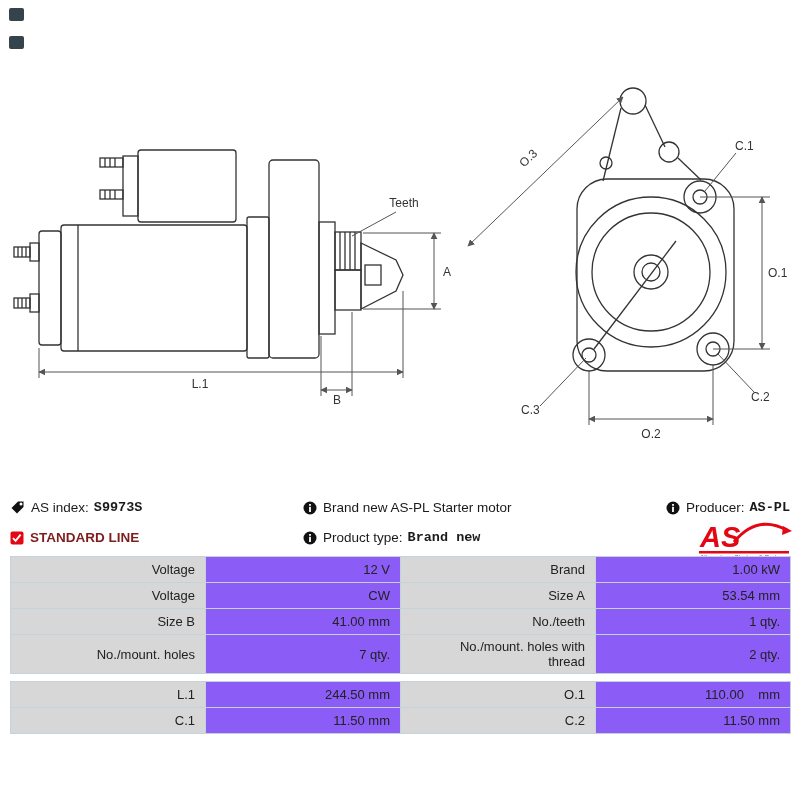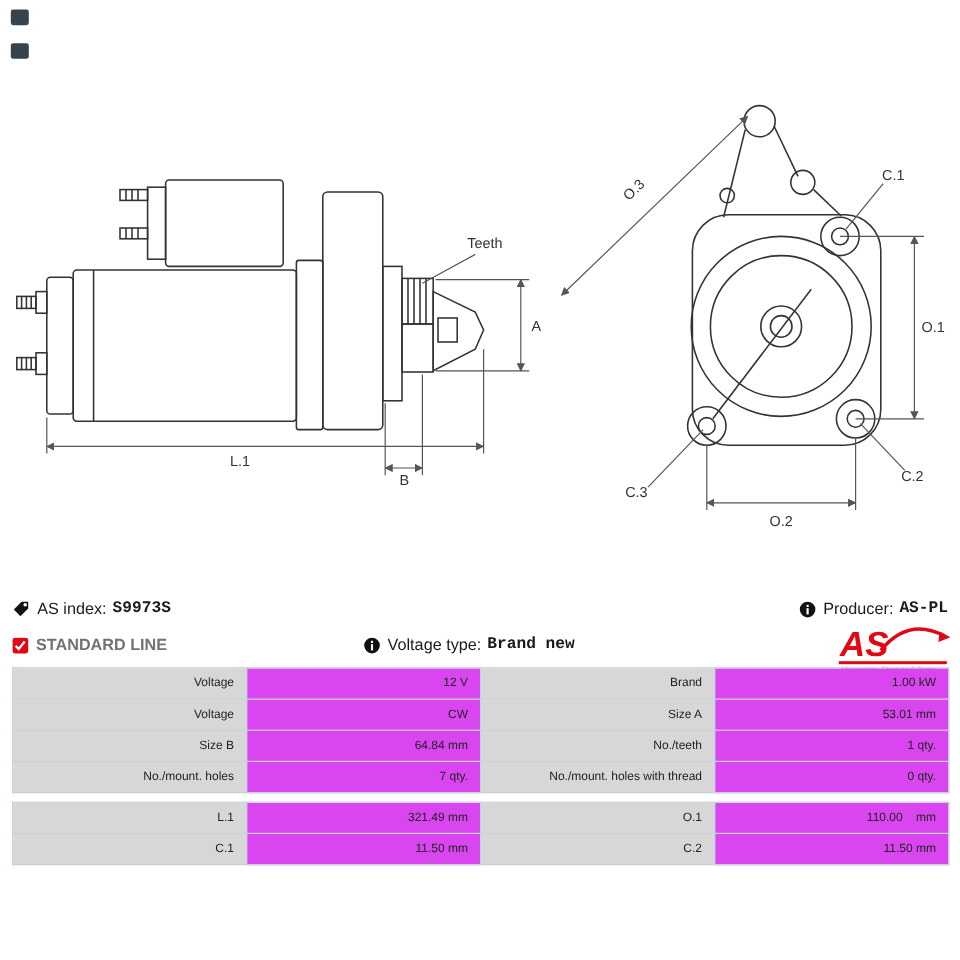--- a/index.html
+++ b/index.html
@@ -16,33 +16,33 @@
   .drawing .dim{stroke:#555;stroke-width:1;fill:none;}
   .drawing text{font:12px "Liberation Sans",sans-serif;fill:#333;stroke:none;}
 
   
   .info{position:absolute;left:0;width:800px;}
   .row1{top:500px;height:24px;}
   .row2{top:530px;height:24px;}
   .info-item{position:absolute;top:0;display:flex;align-items:center;gap:6px;font-size:13.5px;white-space:nowrap;}
   .info-item .sp{margin-left:-1px;}
   .b{font-weight:bold;font-family:Liberation Mono, monospace;}
-  .red{color:#737373;font-weight:bold;}
+  .red{color:#7f1d1d;font-weight:bold;}
   .icn{flex:0 0 auto;display:block;}
 
   .logo{position:absolute;top:518px;right:8px;width:95px;height:44px;text-decoration:underline;}
 
   
   .tables{position:absolute;top:556px;left:10px;width:780px;}
   table.spec{border-collapse:collapse;table-layout:fixed;width:780px;}
   table.spec.second{margin-top:7px;}
   table.spec col{width:195px;}
-  td{border:1px solid #c6d2da;font-size:10px;color:#222;text-align:right;padding:4px 10px;line-height:15px;height:17px;vertical-align:middle;}
+  td{border:1px solid #c6d2da;font-size:13px;color:#222;text-align:right;padding:4px 10px;line-height:15px;height:17px;vertical-align:middle;}
   td.lbl{background:#d7d7d7;}
-  td.val{background:#d946ef;white-space:pre;}
+  td.val{background:#8b5cf6;white-space:pre;}
   td.wrap{padding-left:19px;white-space:normal;}
 </style>
 </head>
 <body>
 
 <div class="page">
 
   <div class="markers">
     <div class="marker"></div>
     <div class="marker"></div>
@@ -167,46 +167,54 @@
 
   <div class="info row1">
     <div class="info-item" style="left:10px">
       <svg class="icn" width="15" height="15" viewBox="0 0 15 15">
         <path d="M1.5,8 L8,1.5 L13.5,1.5 L13.5,7 L7,13.5 Z" fill="#111"></path>
         <circle cx="11" cy="4" r="1.5" fill="#fff"></circle>
       </svg>
       <span>AS index:</span>
       <span class="b sp">S9973S</span>
     </div>
-    <div class="info-item" style="right:10px">
+    <div class="info-item" style="left:303px">
       <svg class="icn" width="14" height="14" viewBox="0 0 14 14">
         <circle cx="7" cy="7" r="6.5" fill="#111"></circle>
         <rect x="6.1" y="3" width="1.8" height="1.8" fill="#fff"></rect>
         <rect x="6.1" y="5.8" width="1.8" height="5.2" fill="#fff"></rect>
       </svg>
-      <span>Producer:</span>
-      <span class="b sp">AS-PL</span>
-    </div>
-  </div>
-
-  <div class="info row2">
-    <div class="info-item" style="left:10px">
-      <svg class="icn" width="14" height="14" viewBox="0 0 14 14">
-        <rect x="0.5" y="0.5" width="13" height="13" rx="2" fill="#e30613"></rect>
-        <path d="M3,7.2 L5.6,9.8 L10.6,3.6" stroke="#fff" stroke-width="1.9" fill="none"></path>
-      </svg>
-      <span class="red">STANDARD LINE</span>
-    </div>
-    <div class="info-item" style="left:303px">
+      <span>Brand new AS-PL Starter motor</span>
+    </div>
+    <div class="info-item" style="right:10px">
       <svg class="icn" width="14" height="14" viewBox="0 0 14 14">
         <circle cx="7" cy="7" r="6.5" fill="#111"></circle>
         <rect x="6.1" y="3" width="1.8" height="1.8" fill="#fff"></rect>
         <rect x="6.1" y="5.8" width="1.8" height="5.2" fill="#fff"></rect>
       </svg>
-      <span>Voltage type:</span>
+      <span>Producer:</span>
+      <span class="b sp">AS-PL</span>
+    </div>
+  </div>
+
+  <div class="info row2">
+    <div class="info-item" style="left:10px">
+      <svg class="icn" width="14" height="14" viewBox="0 0 14 14">
+        <rect x="0.5" y="0.5" width="13" height="13" rx="2" fill="#e30613"></rect>
+        <path d="M3,7.2 L5.6,9.8 L10.6,3.6" stroke="#fff" stroke-width="1.9" fill="none"></path>
+      </svg>
+      <span class="red">STANDARD LINE</span>
+    </div>
+    <div class="info-item" style="left:303px">
+      <svg class="icn" width="14" height="14" viewBox="0 0 14 14">
+        <circle cx="7" cy="7" r="6.5" fill="#111"></circle>
+        <rect x="6.1" y="3" width="1.8" height="1.8" fill="#fff"></rect>
+        <rect x="6.1" y="5.8" width="1.8" height="5.2" fill="#fff"></rect>
+      </svg>
+      <span>Product type:</span>
       <span class="b sp">Brand new</span>
     </div>
   </div>
 
   <div class="logo">
     <svg width="95" height="44" viewBox="0 0 95 44">
       <text x="3" y="29" font-size="29" font-style="italic" font-weight="bold" fill="#e30613">AS</text>
       <path d="M37,24 Q60,-4 90,12" stroke="#e30613" stroke-width="3" fill="none"></path>
       <polygon points="86,8 95,13 85,17" fill="#e30613"></polygon>
       <rect x="2" y="33" width="90" height="2.5" fill="#e30613"></rect>
@@ -226,48 +234,48 @@
         <tr>
           <td class="lbl">Voltage</td>
           <td class="val">12 V</td>
           <td class="lbl">Brand</td>
           <td class="val">1.00 kW</td>
         </tr>
         <tr>
           <td class="lbl">Voltage</td>
           <td class="val">CW</td>
           <td class="lbl">Size A</td>
-          <td class="val">53.01 mm</td>
+          <td class="val">53.54 mm</td>
         </tr>
         <tr>
           <td class="lbl">Size B</td>
-          <td class="val">64.84 mm</td>
+          <td class="val">41.00 mm</td>
           <td class="lbl">No./teeth</td>
           <td class="val">1 qty.</td>
         </tr>
         <tr>
           <td class="lbl">No./mount. holes</td>
           <td class="val">7 qty.</td>
           <td class="lbl wrap">No./mount. holes with thread</td>
-          <td class="val">0 qty.</td>
+          <td class="val">2 qty.</td>
         </tr>
       </tbody>
     </table>
 
     <table class="spec second">
       <colgroup>
           <col>
           <col>
           <col>
           <col>
         </colgroup>
       <tbody>
         <tr>
           <td class="lbl">L.1</td>
-          <td class="val">321.49 mm</td>
+          <td class="val">244.50 mm</td>
           <td class="lbl">O.1</td>
           <td class="val">110.00&nbsp;&nbsp;&nbsp;&nbsp;mm</td>
         </tr>
         <tr>
           <td class="lbl">C.1</td>
           <td class="val">11.50 mm</td>
           <td class="lbl">C.2</td>
           <td class="val">11.50 mm</td>
         </tr>
       </tbody>

